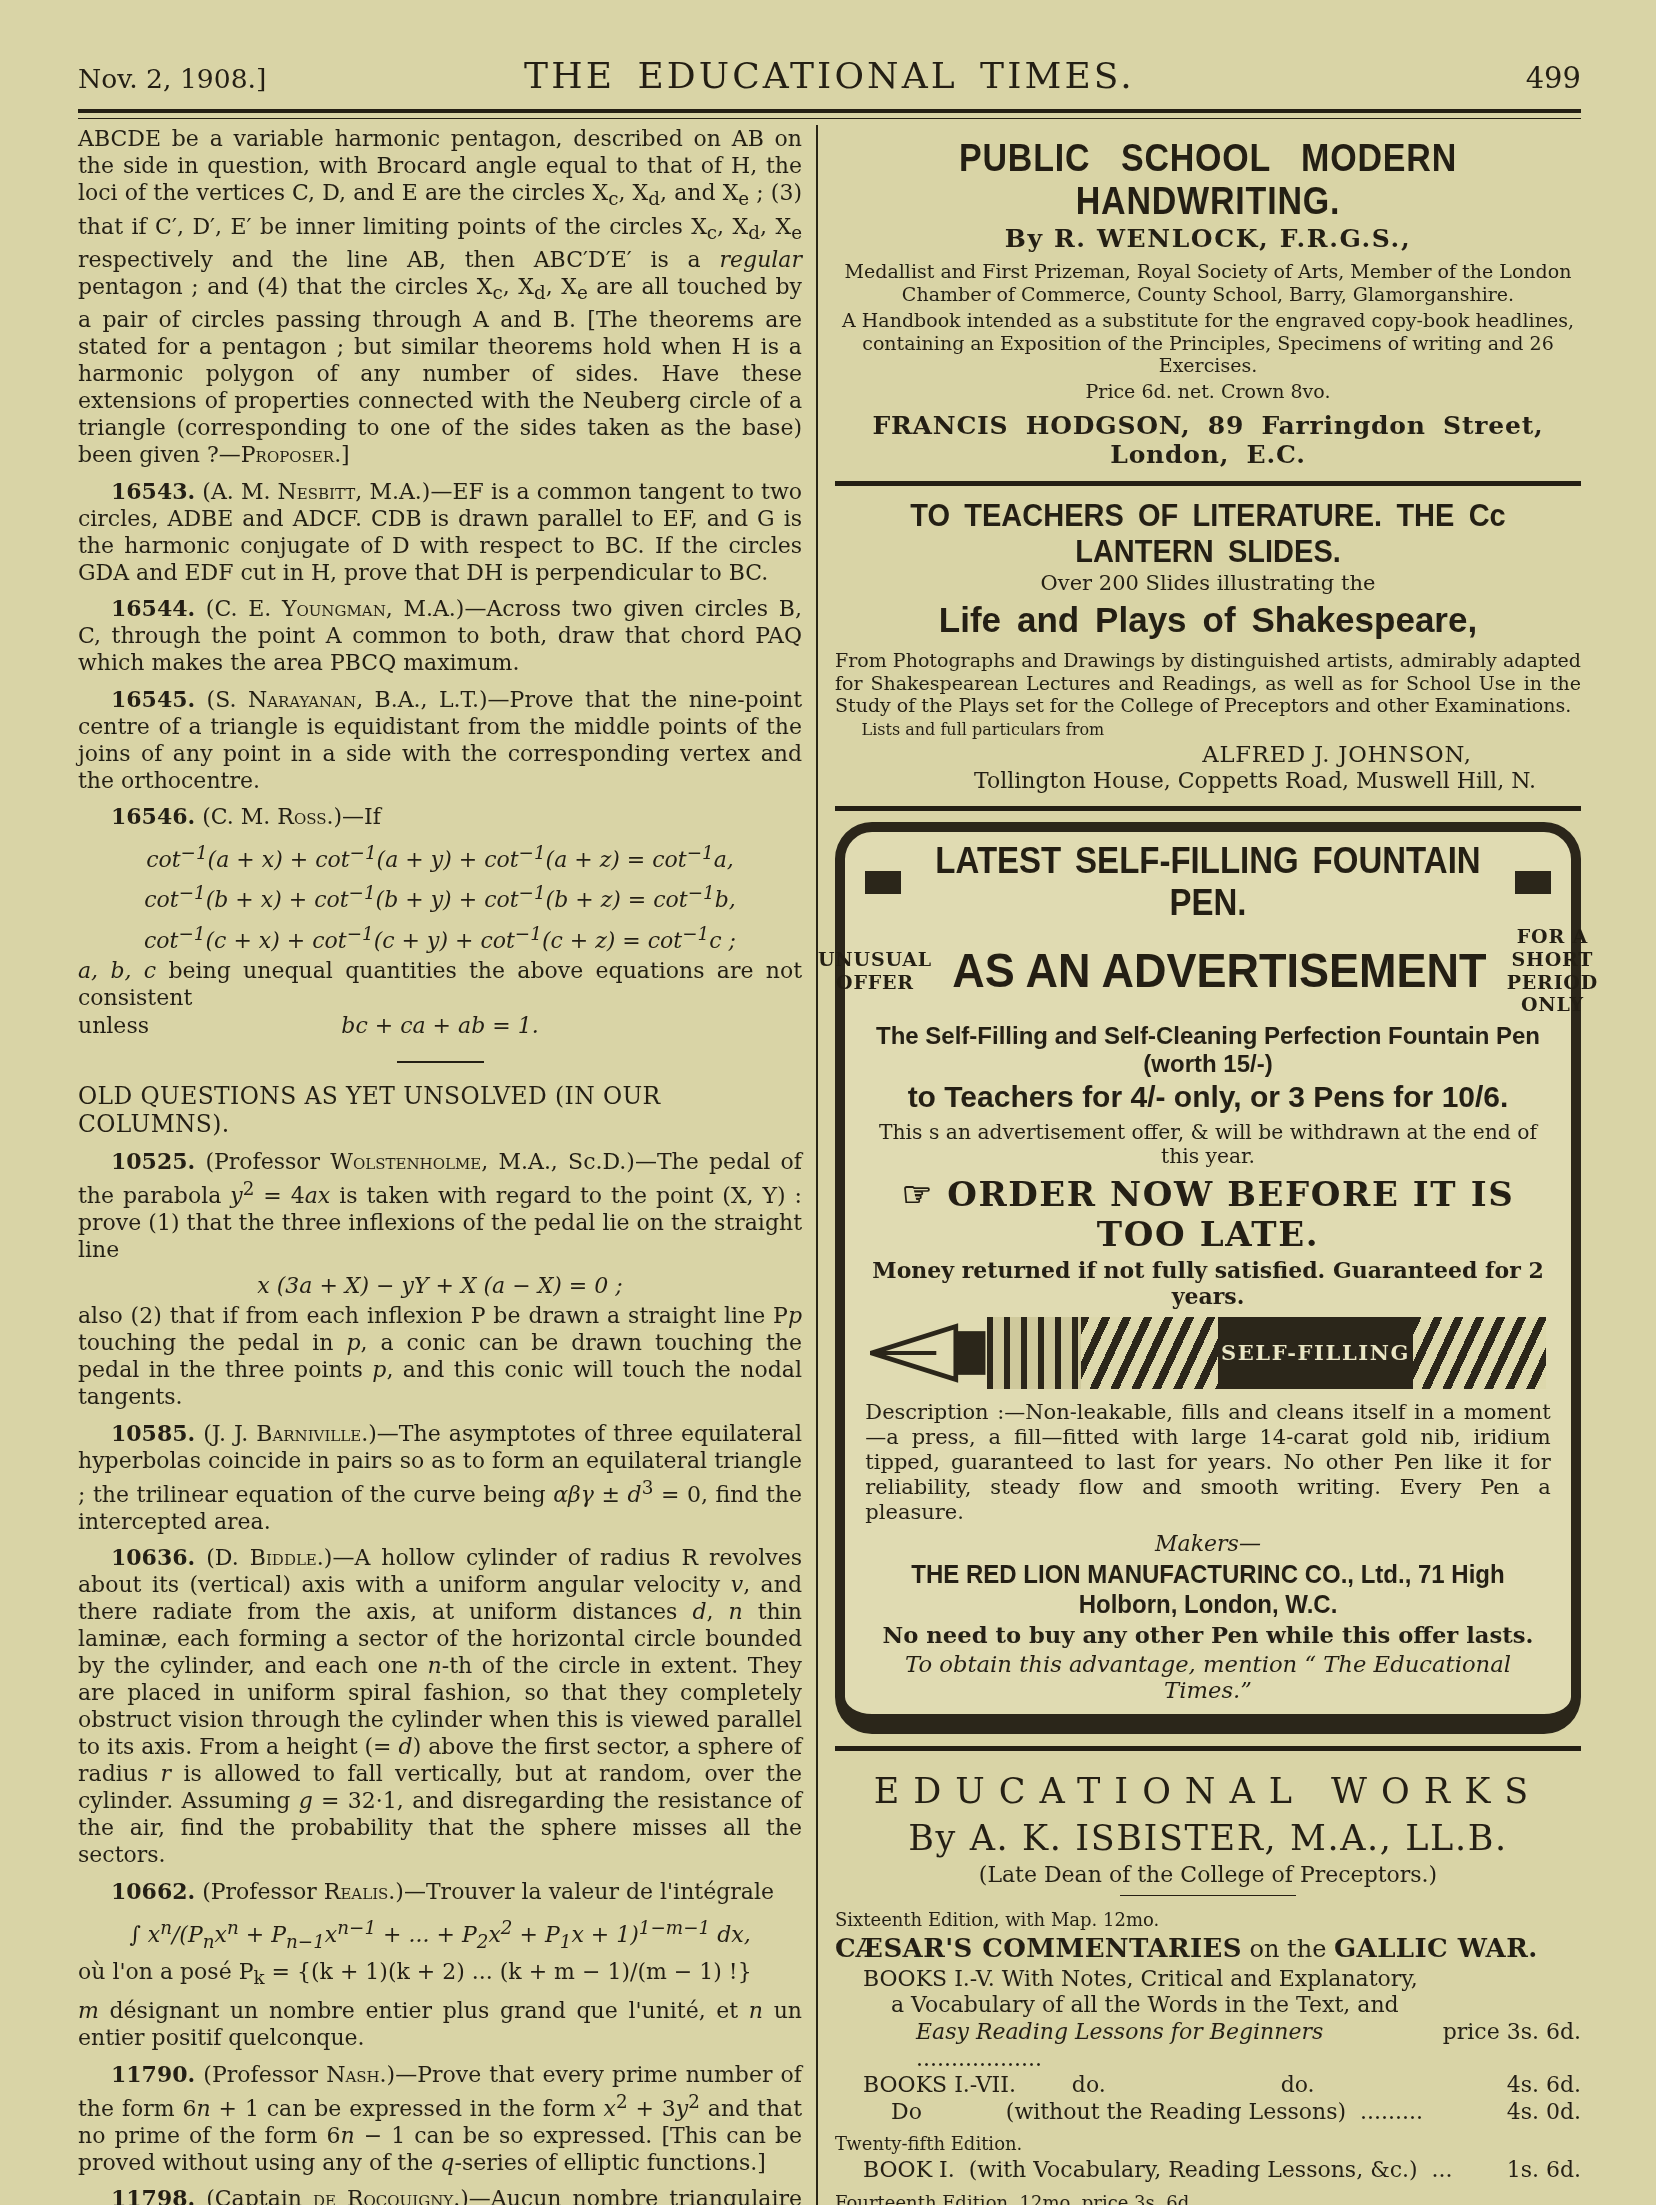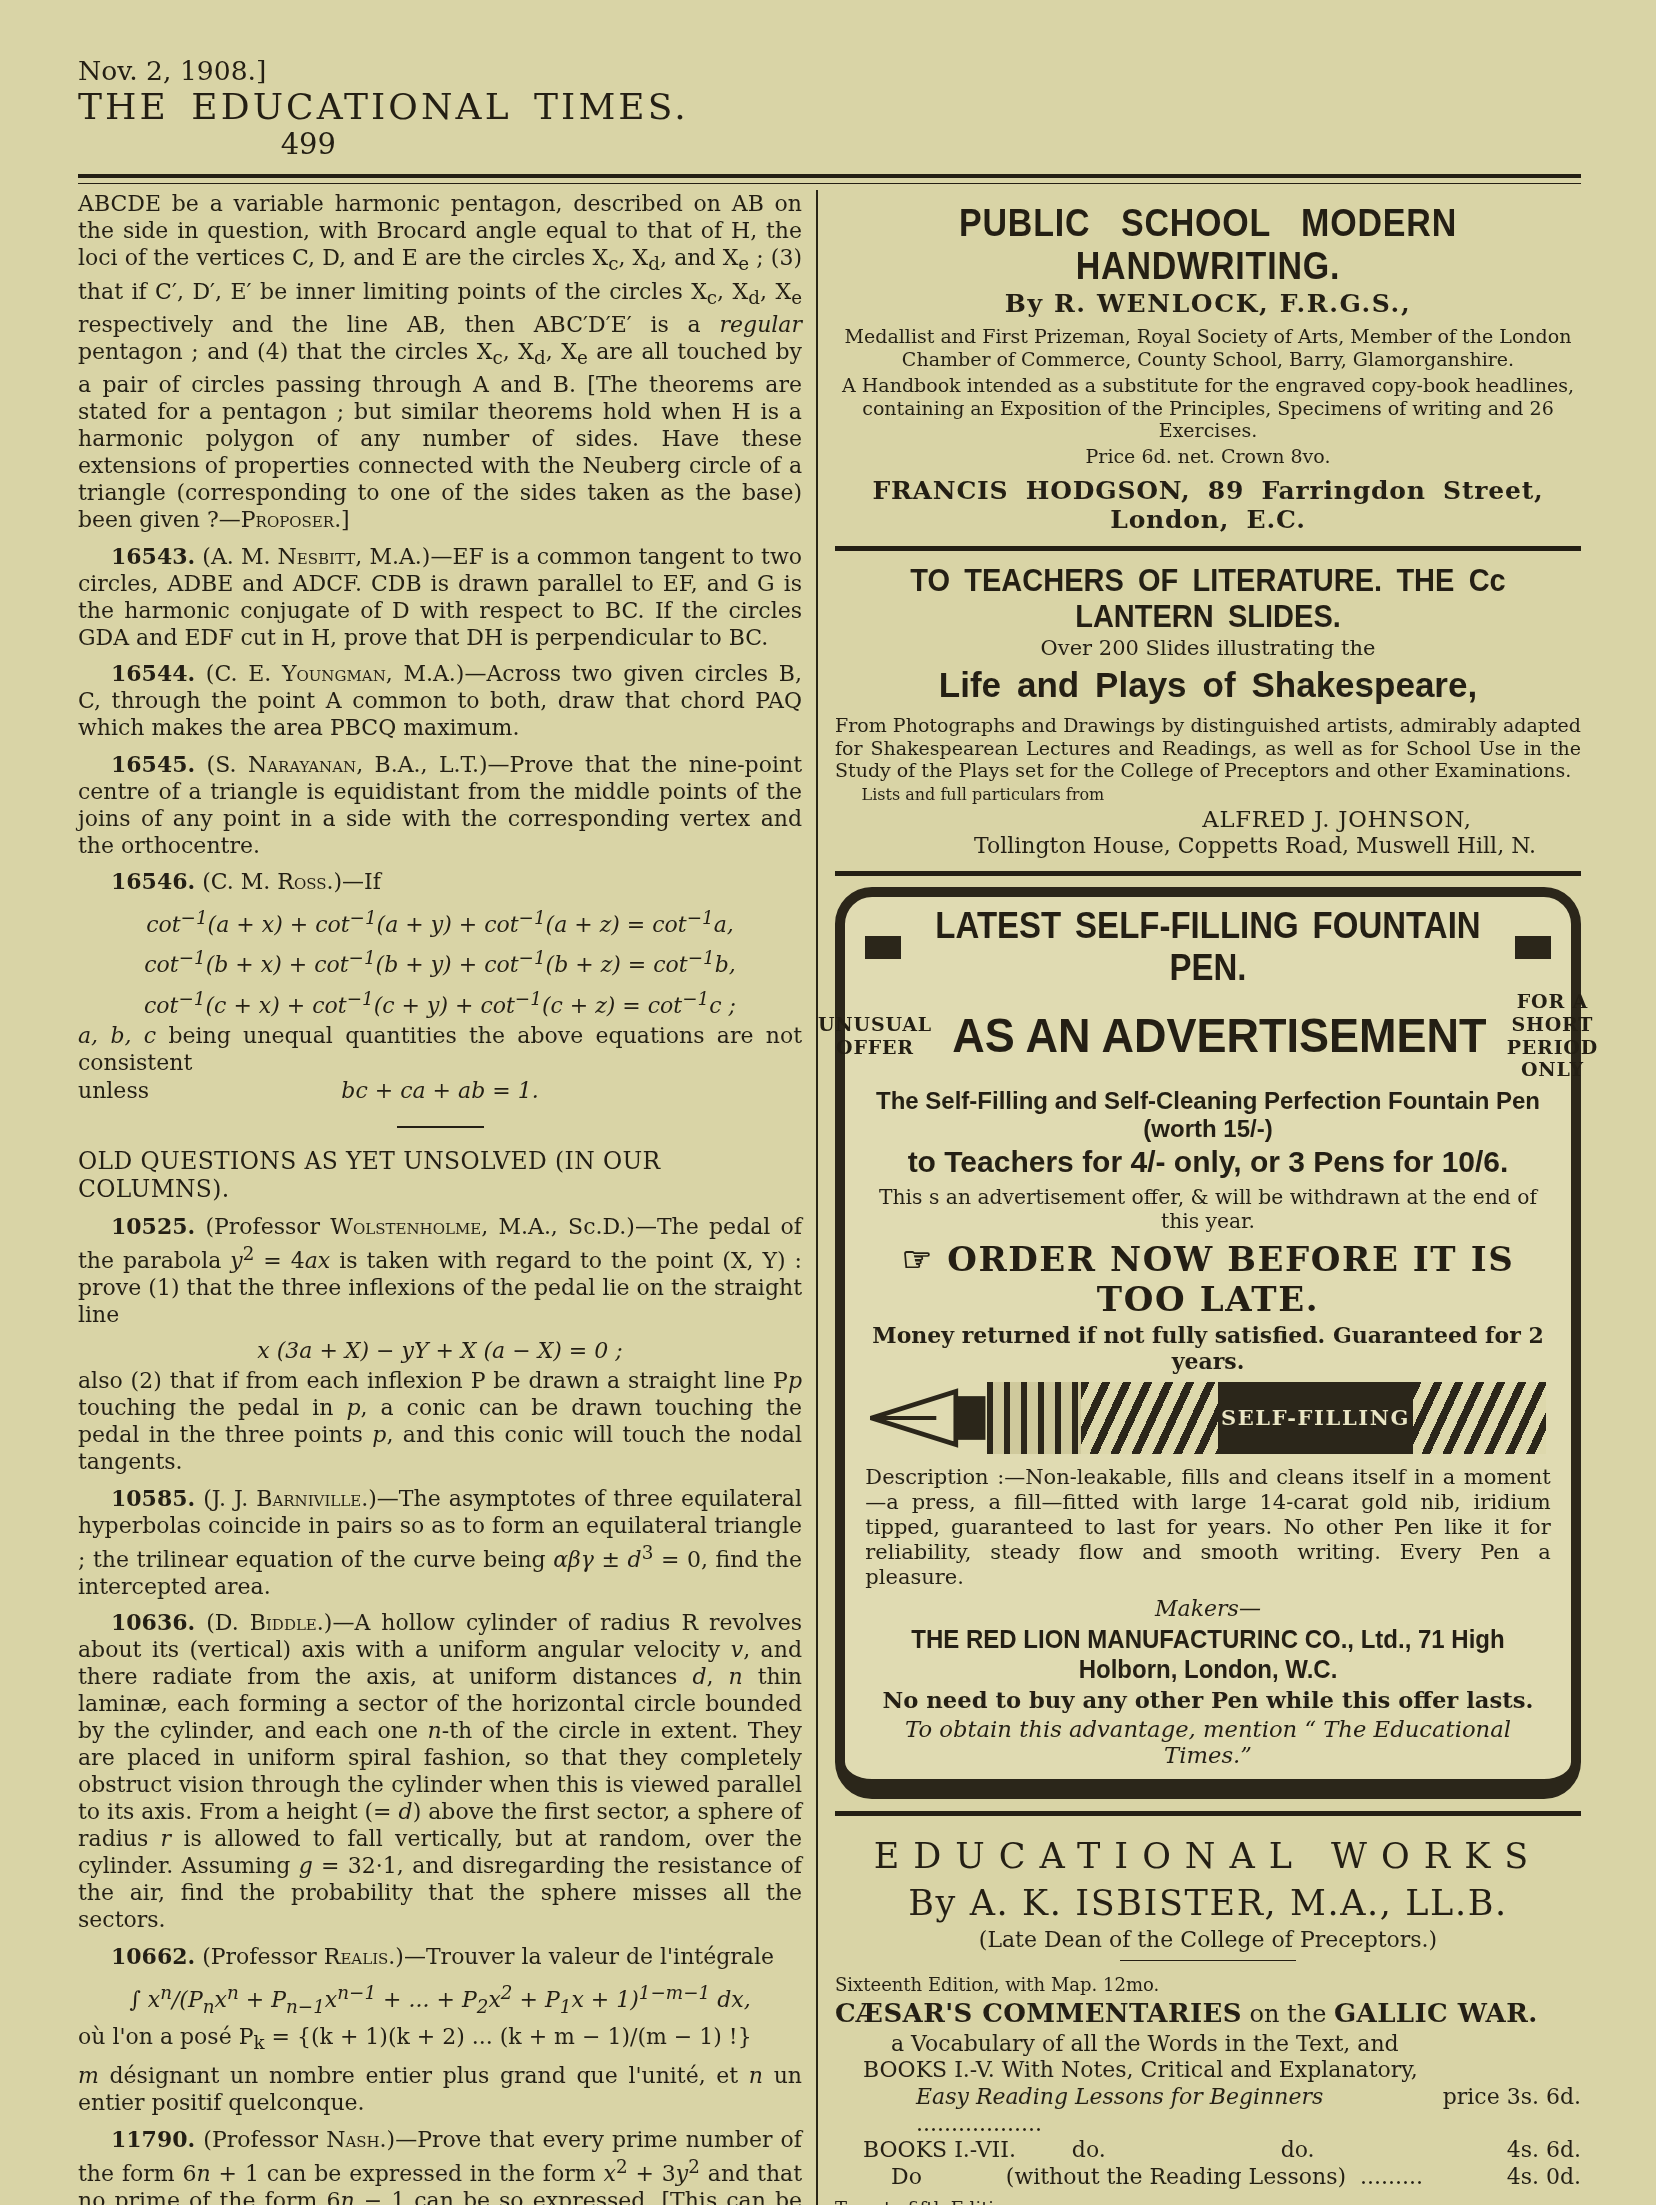--- a/index.html
+++ b/index.html
@@ -1,21 +1,21 @@
 <!DOCTYPE html>
 <html style="font-size:12.5px"><head>
 <meta charset="utf-8">
 <style>
   html,body{margin:0;padding:0;background:#6b6758;}
   .page{position:relative;width:1656px;height:2205px;margin:0 auto;background:#d9d4a6;color:#241f14;
         font-family:"DejaVu Serif",serif;overflow:hidden;}
   .inner{padding:55px 75px 0 78px;}
 
   
-  .masthead{display:flex;align-items:baseline;flex-direction:column;}
+  .masthead{display:flex;align-items:baseline;}
   .m-date{font-size:26.6px;width:258px;}
   .m-title{flex:1;text-align:center;font-size:36px;letter-spacing:3.1px;word-spacing:7.8px;}
   .m-page{width:258px;text-align:right;font-size:29px;}
   .double-rule{margin-top:12.5px;border-top:4.7px solid #241f14;border-bottom:1.6px solid #241f14;height:5.5px;}
 
   
   .columns{display:flex;margin-top:6.2px;}
   .col-left{width:737px;padding-right:14px;border-right:2.3px solid #2a2517;}
   .col-right{width:746px;padding-left:17px;}
 
@@ -207,22 +207,22 @@
         <div class="rule-heavy"></div>
 
         <div>
           <div class="works-title">EDUCATIONAL WORKS</div>
           <div class="works-author">By A. K. ISBISTER, M.A., LL.B.</div>
           <div class="works-dean">(Late Dean of the College of Preceptors.)</div>
           <div class="works-rule"></div>
 
           <div class="ed-line">Sixteenth Edition, with Map.   12mo.</div>
           <div class="caesar"><b>CÆSAR'S COMMENTARIES</b> on the <b>GALLIC WAR.</b></div>
+          <div class="book-line ind3">BOOKS I.-V.  With Notes, Critical and Explanatory,</div>
           <div class="book-line ind1">a Vocabulary of all the Words in the Text, and</div>
-          <div class="book-line ind3">BOOKS I.-V.  With Notes, Critical and Explanatory,</div>
           <div class="price-row ind2">
             <span class="l"><i>Easy Reading Lessons for Beginners</i> ..................</span>
             <span class="r">price 3s. 6d.</span>
           </div>
           <div class="price-row ind3">
             <span class="l">BOOKS I.-VII.        do.                         do.</span>
             <span class="r">4s. 6d.</span>
           </div>
           <div class="price-row ind1">
             <span class="l">Do            (without the Reading Lessons)  .........</span>

